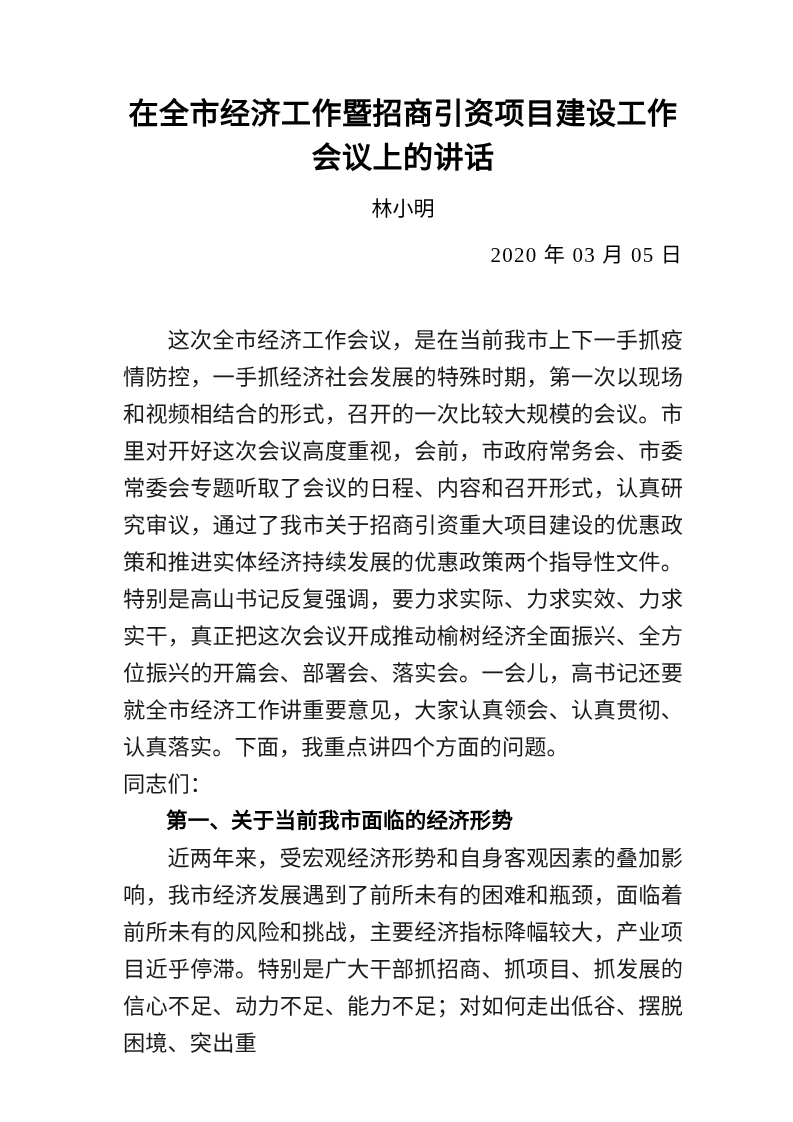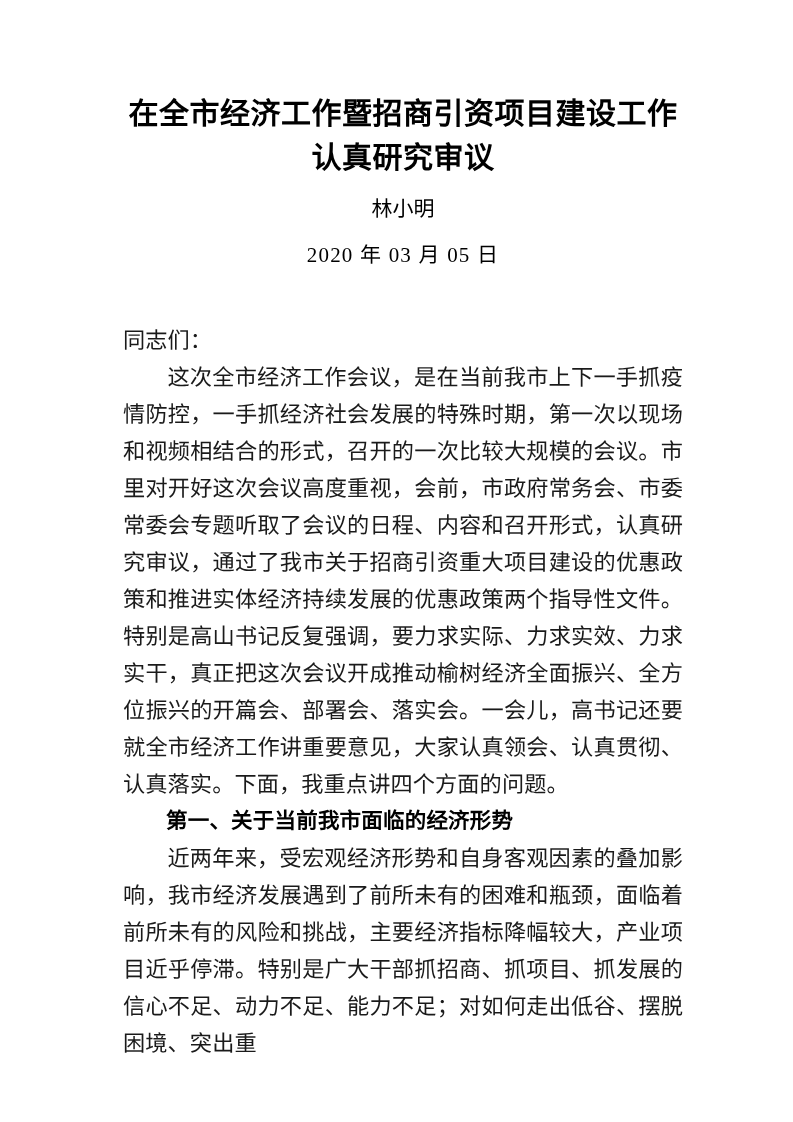--- a/index.html
+++ b/index.html
@@ -48,21 +48,21 @@
     text-align: center;
     color: #000000;
   }
 
   .doc-date {
     margin: 0;
     padding-top: 16px;
     font-family: "Liberation Serif", "DejaVu Serif", serif;
     font-size: 21px;
     line-height: 30px;
-    text-align: center;
+    text-align: right;
     color: #000000;
     letter-spacing: 1.2px;
   }
 
   
   .body-block {
     padding-top: 52px;
   }
 
   .para {
@@ -97,32 +97,32 @@
   }
 </style>
 </head>
 <body>
 
 <div class="page">
   <div class="content">
 
     <h1 class="doc-title">
       <span>在全市经济工作暨招商引资项目建设工作</span><br>
-      <span>认真研究审议</span>
+      <span>会议上的讲话</span>
     </h1>
 
     <p class="doc-author">林小明</p>
 
     <p class="doc-date">2020 年 03 月 05 日</p>
 
     <div class="body-block">
 
+      <p class="para indent2">这次全市经济工作会议，是在当前我市上下一手抓疫情防控，一手抓经济社会发展的特殊时期，第一次以现场和视频相结合的形式，召开的一次比较大规模的会议。市里对开好这次会议高度重视，会前，市政府常务会、市委常委会专题听取了会议的日程、内容和召开形式，认真研究审议，通过了我市关于招商引资重大项目建设的优惠政策和推进实体经济持续发展的优惠政策两个指导性文件。特别是高山书记反复强调，要力求实际、力求实效、力求实干，真正把这次会议开成推动榆树经济全面振兴、全方位振兴的开篇会、部署会、落实会。一会儿，高书记还要就全市经济工作讲重要意见，大家认真领会、认真贯彻、认真落实。下面，我重点讲四个方面的问题。</p>
+
       <p class="para salutation">同志们：</p>
-
-      <p class="para indent2">这次全市经济工作会议，是在当前我市上下一手抓疫情防控，一手抓经济社会发展的特殊时期，第一次以现场和视频相结合的形式，召开的一次比较大规模的会议。市里对开好这次会议高度重视，会前，市政府常务会、市委常委会专题听取了会议的日程、内容和召开形式，认真研究审议，通过了我市关于招商引资重大项目建设的优惠政策和推进实体经济持续发展的优惠政策两个指导性文件。特别是高山书记反复强调，要力求实际、力求实效、力求实干，真正把这次会议开成推动榆树经济全面振兴、全方位振兴的开篇会、部署会、落实会。一会儿，高书记还要就全市经济工作讲重要意见，大家认真领会、认真贯彻、认真落实。下面，我重点讲四个方面的问题。</p>
 
       <h2 class="section-heading">第一、关于当前我市面临的经济形势</h2>
 
       <p class="para indent2">近两年来，受宏观经济形势和自身客观因素的叠加影响，我市经济发展遇到了前所未有的困难和瓶颈，面临着前所未有的风险和挑战，主要经济指标降幅较大，产业项目近乎停滞。特别是广大干部抓招商、抓项目、抓发展的信心不足、动力不足、能力不足；对如何走出低谷、摆脱困境、突出重</p>
 
     </div>
 
   </div>
 </div>
 

